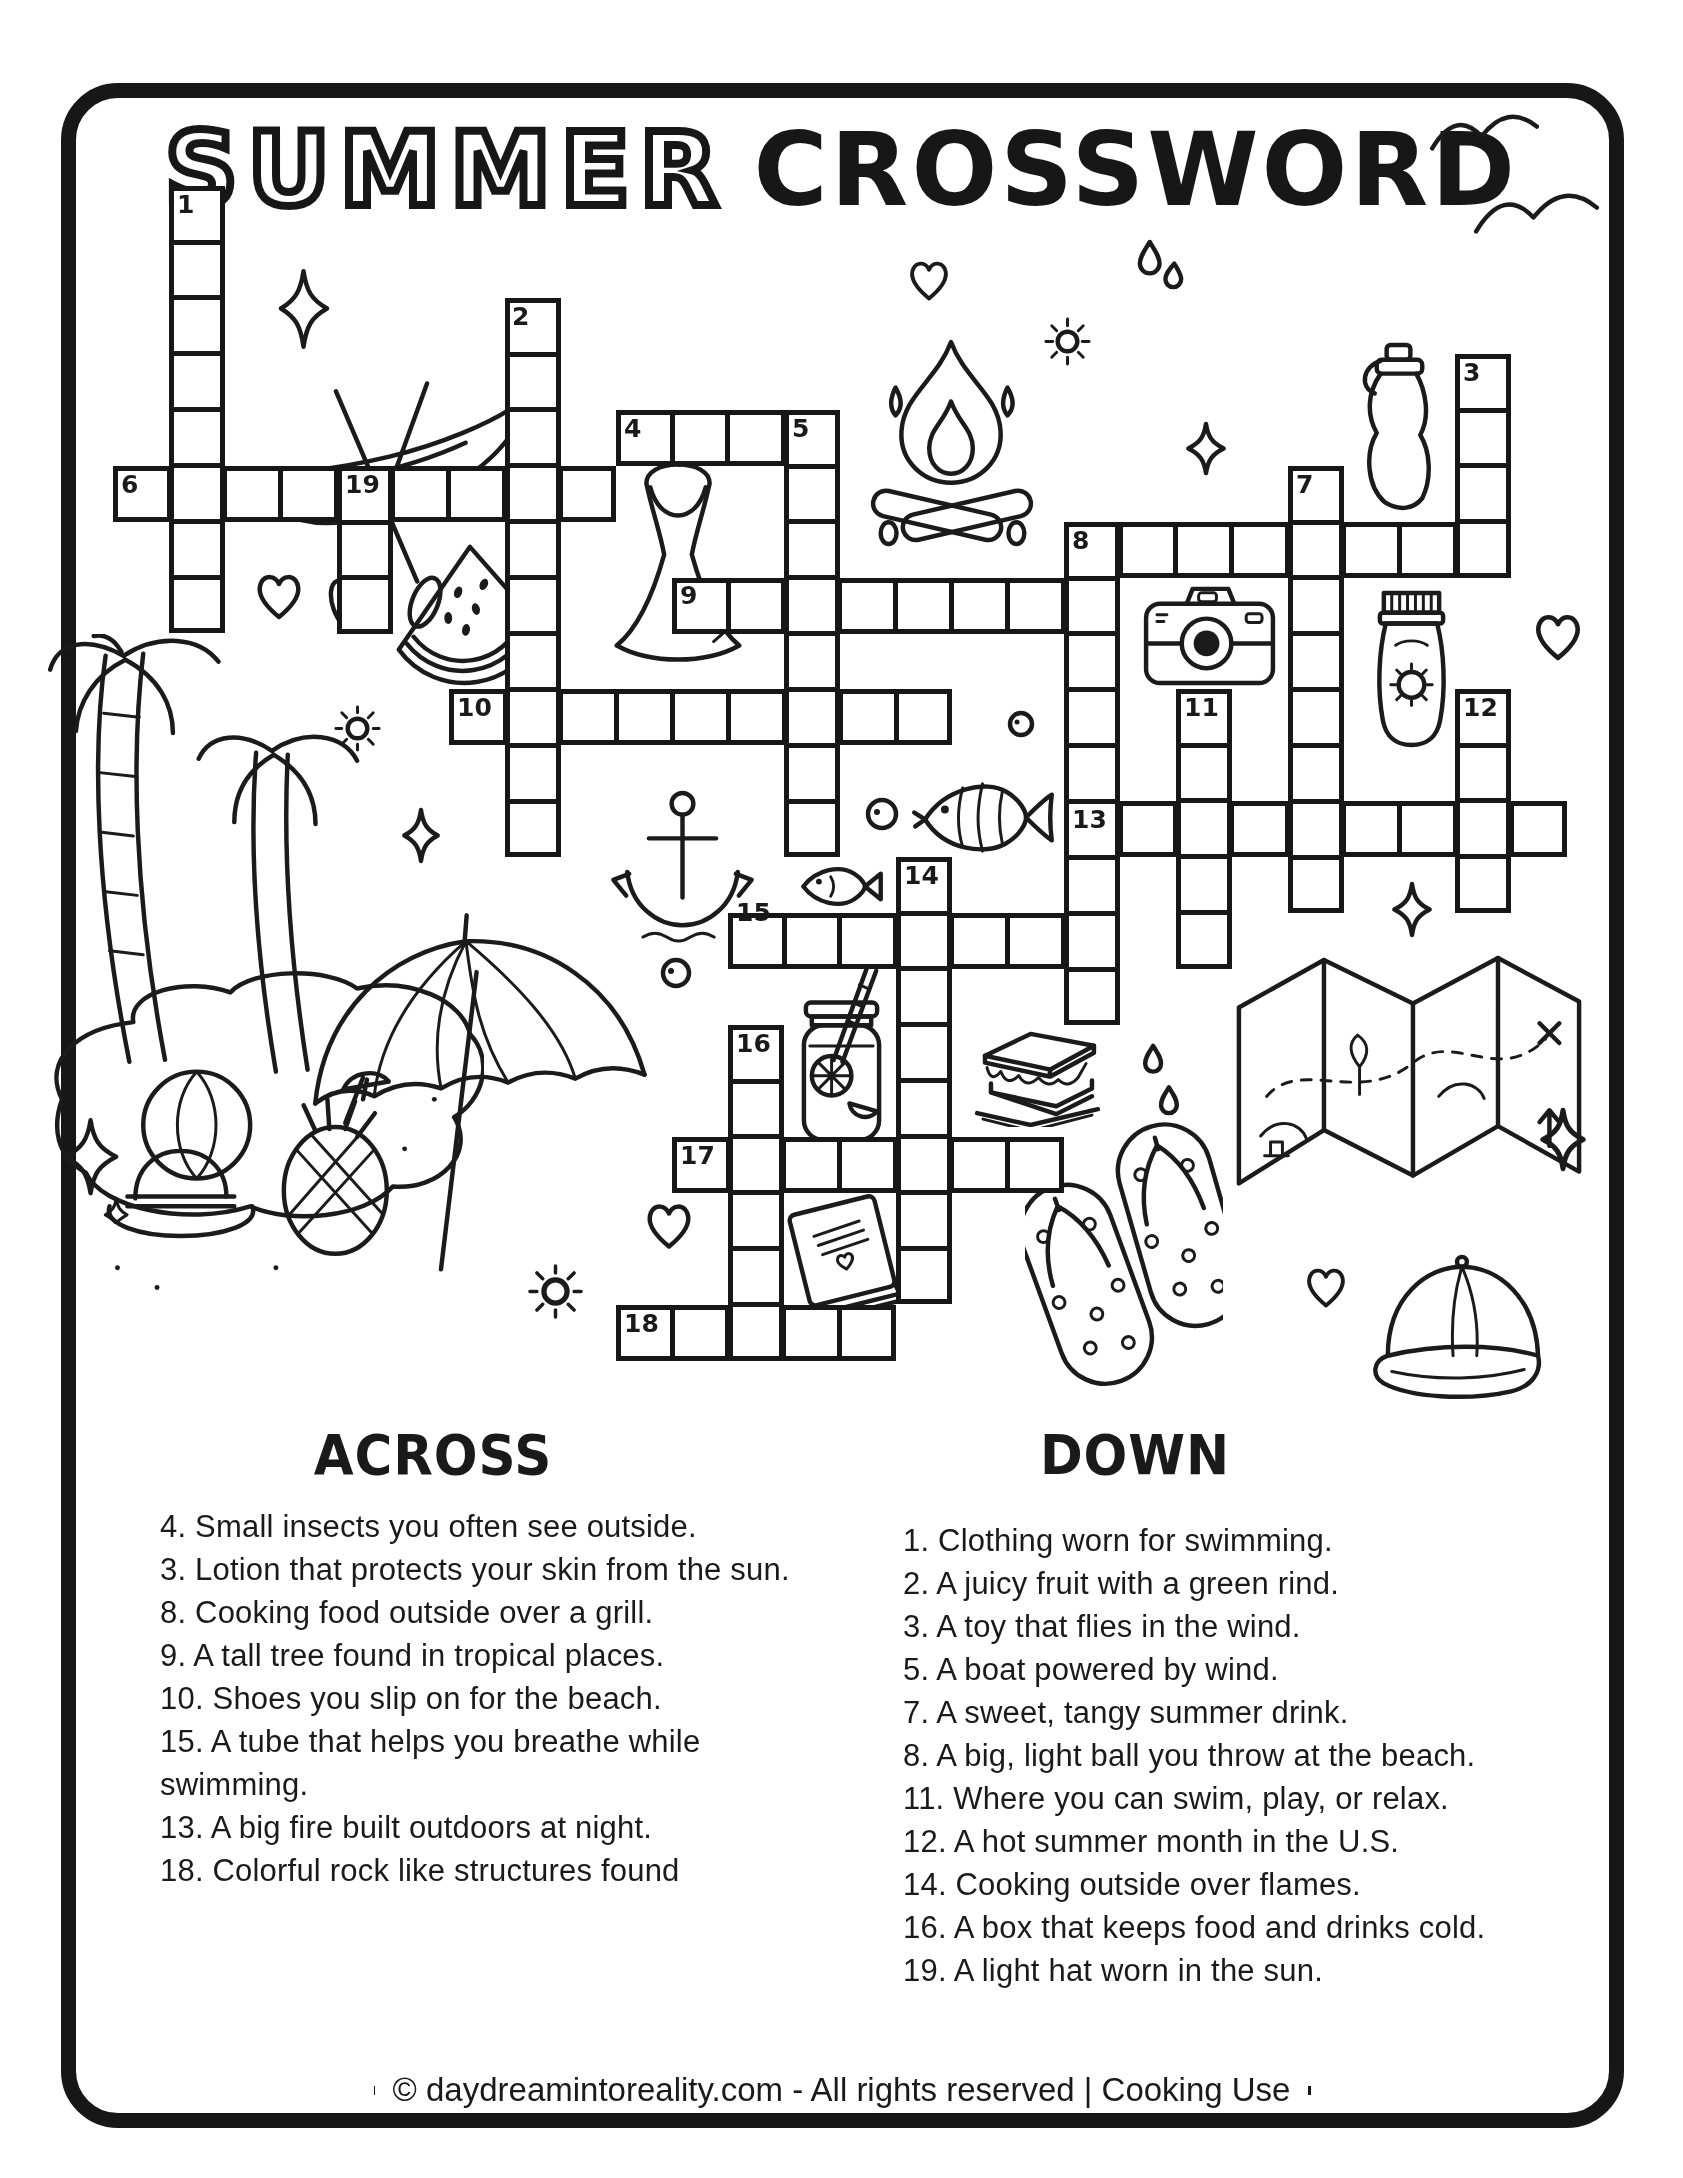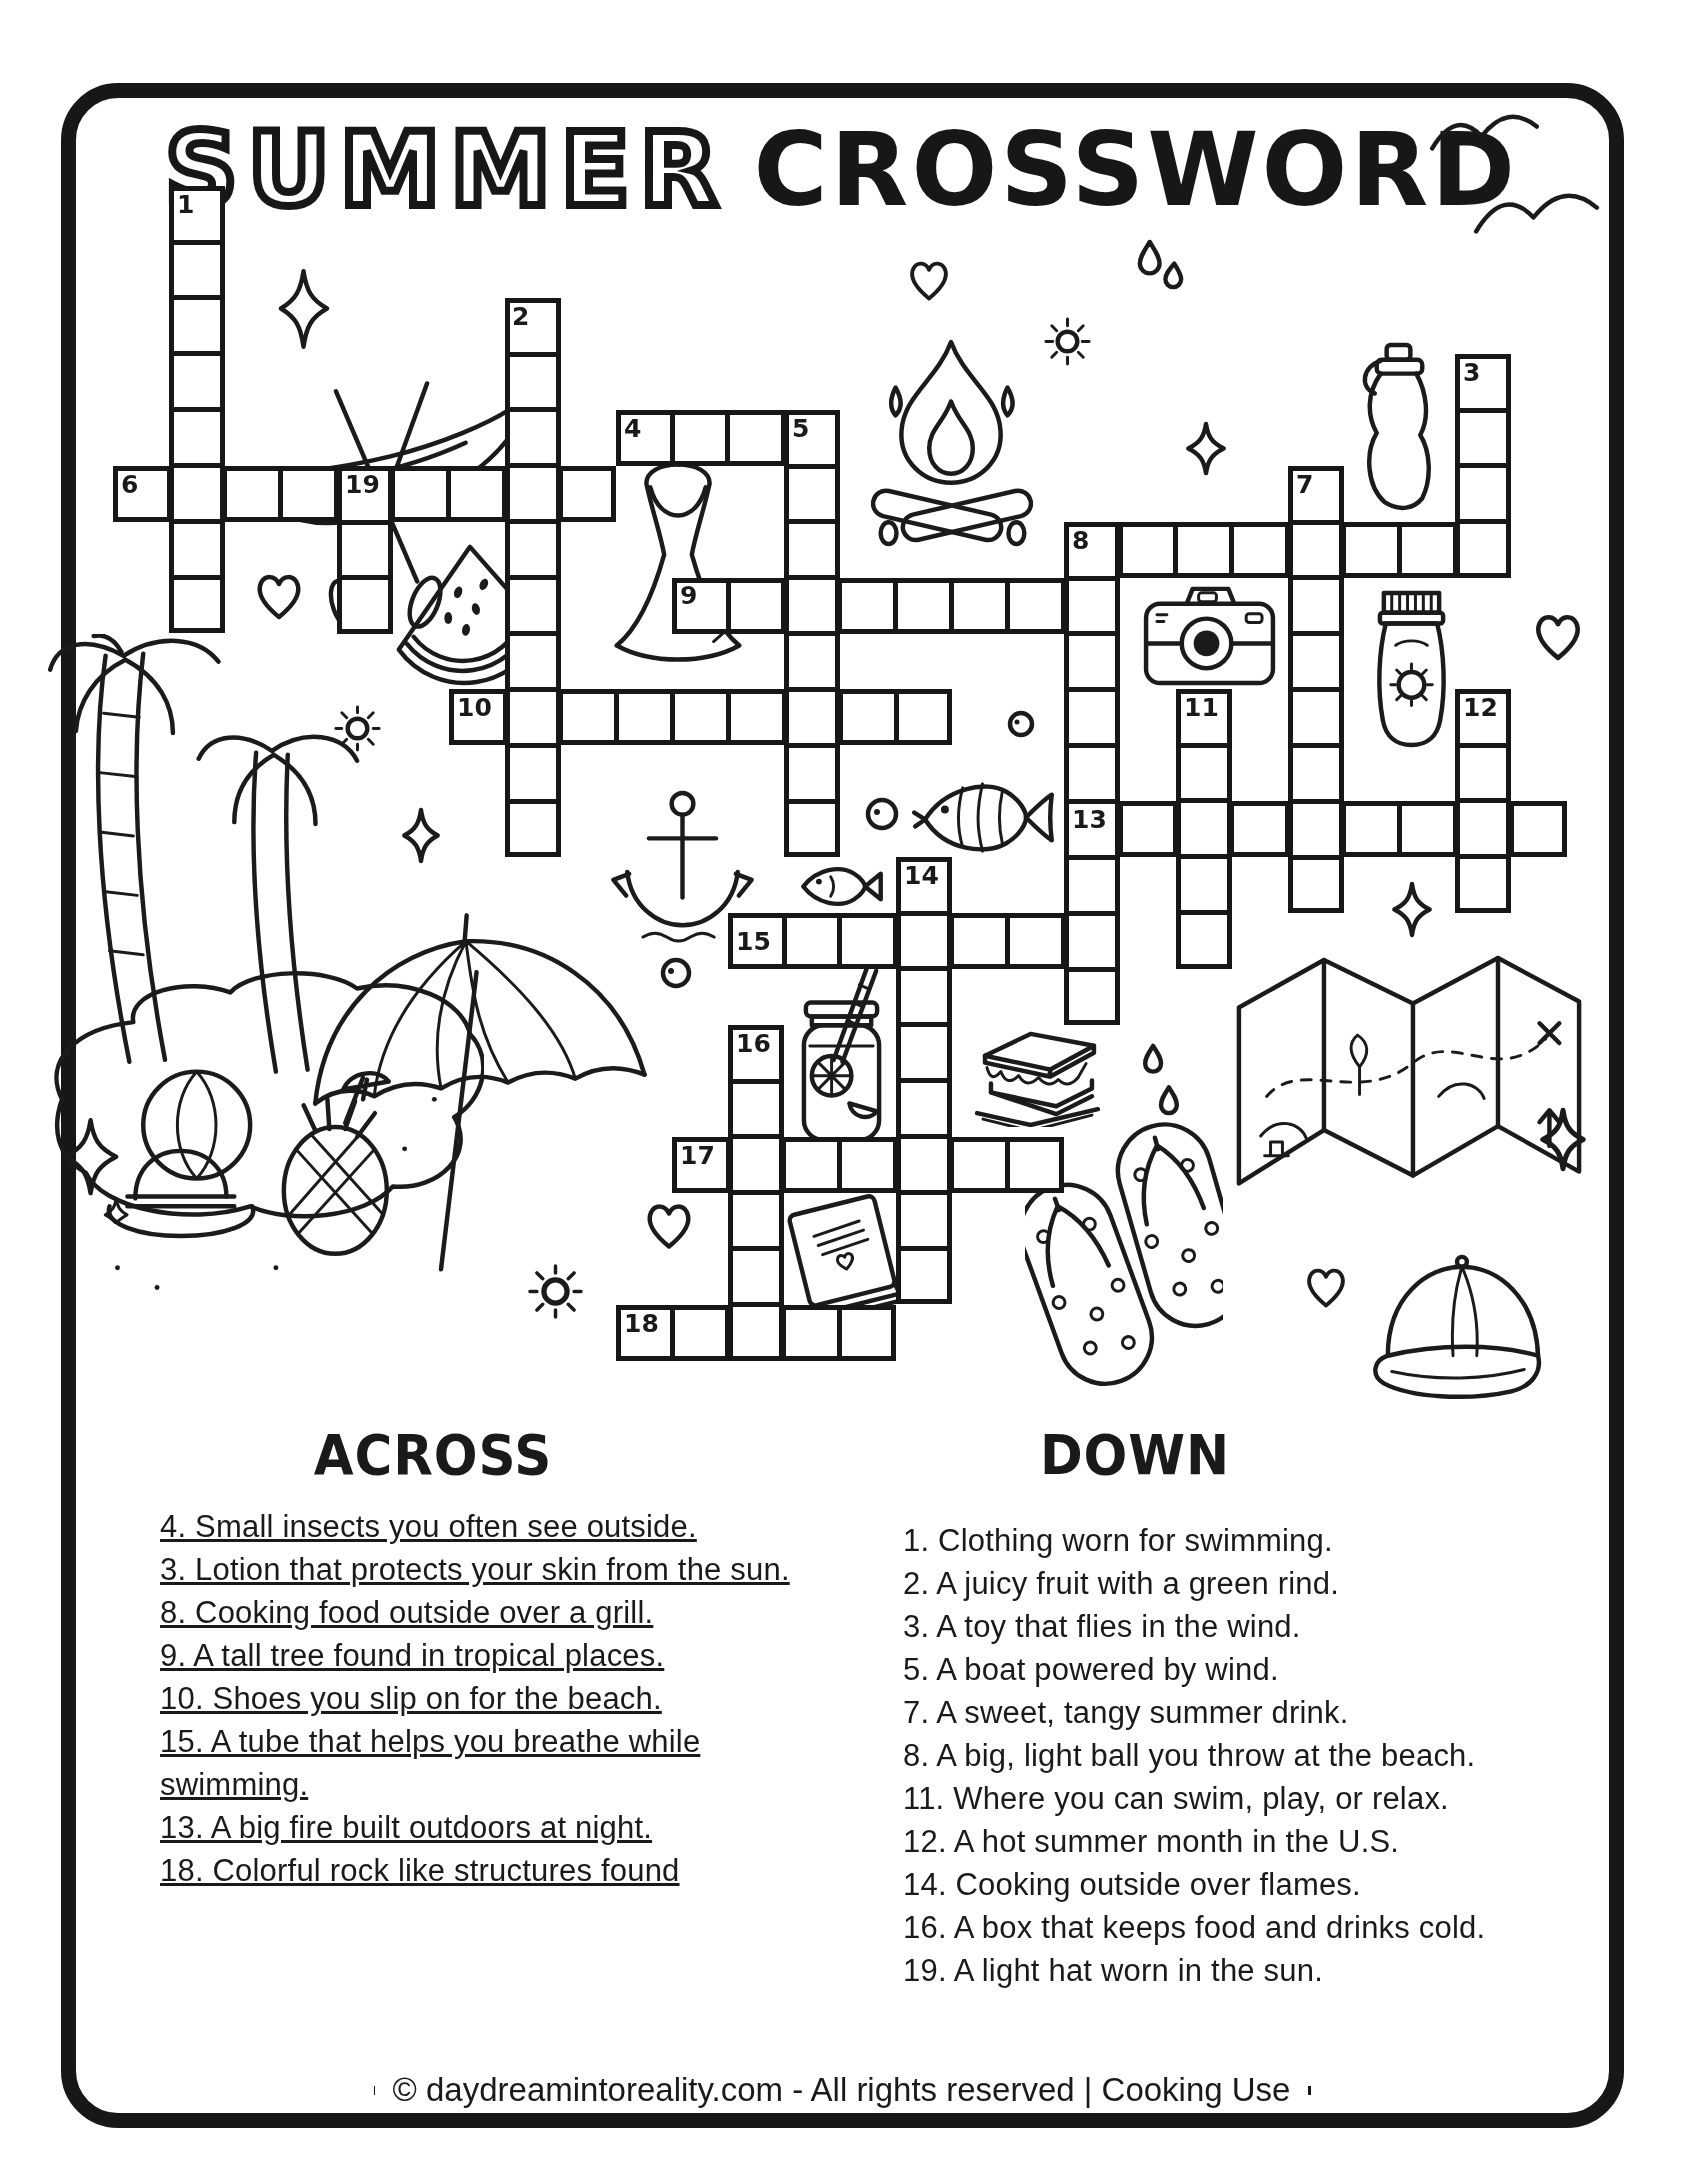--- a/index.html
+++ b/index.html
@@ -18,21 +18,21 @@
   .dv{position:absolute;background:#171717;}
   #nums{position:absolute;left:113px;top:186px;z-index:3;}
   .cellnum{position:absolute;font-family:"DejaVu Sans",sans-serif;font-weight:700;
            font-size:25px;line-height:25px;}
   
   .clue-header{position:absolute;top:1422px;transform:translateX(-50%) scaleX(.92);
                font-family:"DejaVu Sans",sans-serif;font-weight:900;font-size:56px;
                letter-spacing:1px;white-space:nowrap;z-index:4;}
   .clues{position:absolute;top:1505px;font-size:31px;line-height:43px;
          letter-spacing:0.2px;z-index:4;}
-  #across-clues{left:160px;width:653px;text-decoration:underline;}
+  #across-clues{left:160px;width:653px;}
   #down-clues{left:903px;width:693px;margin-top:14px;}
   
   .footer{position:absolute;top:2071px;left:0;right:0;text-align:center;
           font-size:33px;z-index:5;}
   .footer span{background:#fff;padding:0 18px;}
   .fdash{position:absolute;width:26px;height:9px;background:#171717;top:2086px;z-index:5;}
   
   .doodle{position:absolute;z-index:1;}
   .doodle path,.doodle circle,.doodle ellipse,.doodle rect,.doodle line,.doodle polyline{
       stroke:#1b1b1b;stroke-width:4.5;fill:none;stroke-linecap:round;stroke-linejoin:round;}
@@ -468,21 +468,21 @@
       <div class="dv" style="top: 272px; left: 0px; right: 0px; height: 5px;"></div>
     </div>
   </div>
 <div id="nums">
     <div class="cellnum" style="left: 511px; top: 230px;">4</div>
     <div class="cellnum" style="left: 8px; top: 286px;">6</div>
     <div class="cellnum" style="left: 959px; top: 342px;">8</div>
     <div class="cellnum" style="left: 567px; top: 397px;">9</div>
     <div class="cellnum" style="left: 344px; top: 509px;">10</div>
     <div class="cellnum" style="left: 959px; top: 621px;">13</div>
-    <div class="cellnum" style="left: 623px; top: 743px;">15</div>
+    <div class="cellnum" style="left: 623px; top: 714px;">15</div>
     <div class="cellnum" style="left: 567px; top: 957px; text-align: center;">17</div>
     <div class="cellnum" style="left: 511px; top: 1125px;">18</div>
     <div class="cellnum" style="left: 64px; top: 6px;">1</div>
     <div class="cellnum" style="left: 399px; top: 118px;">2</div>
     <div class="cellnum" style="left: 1350px; top: 174px;">3</div>
     <div class="cellnum" style="left: 679px; top: 230px;">5</div>
     <div class="cellnum" style="left: 232px; top: 286px;">19</div>
     <div class="cellnum" style="left: 1183px; top: 286px;">7</div>
     <div class="cellnum" style="left: 1071px; top: 509px;">11</div>
     <div class="cellnum" style="left: 1350px; top: 509px;">12</div>

